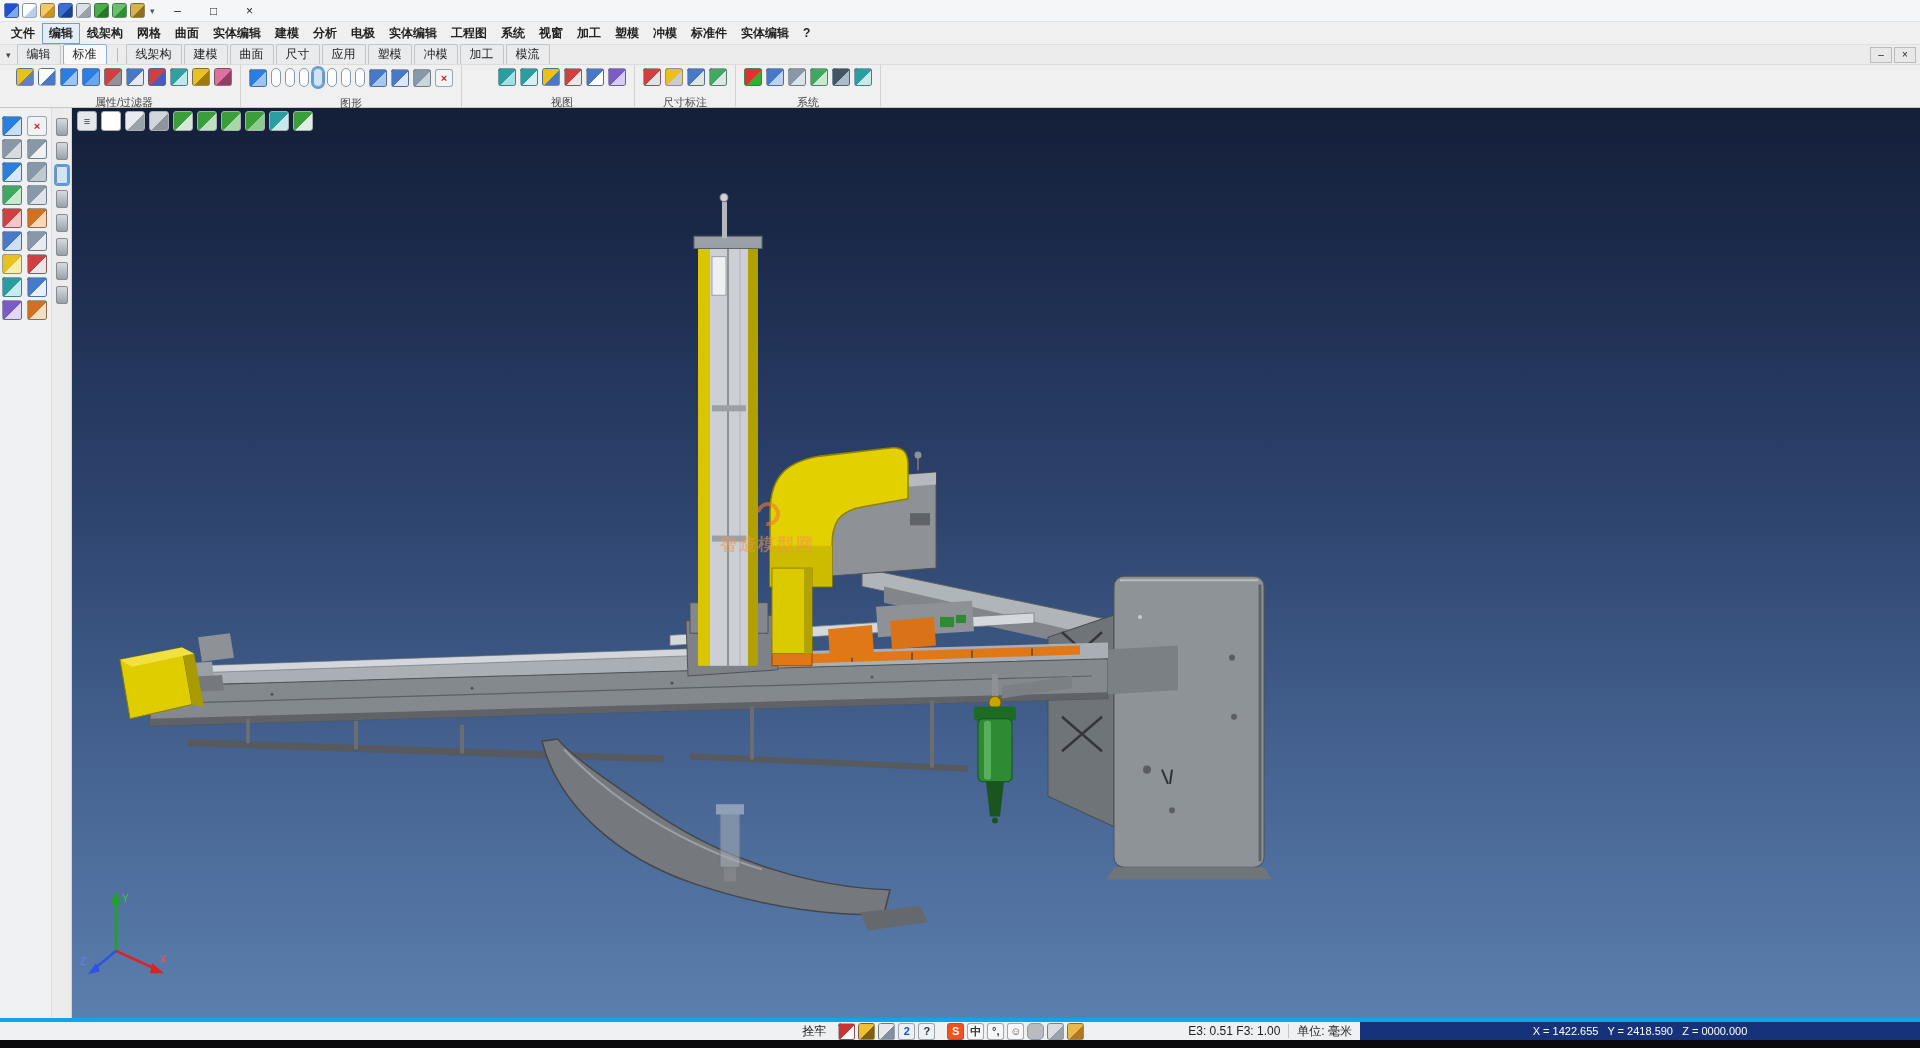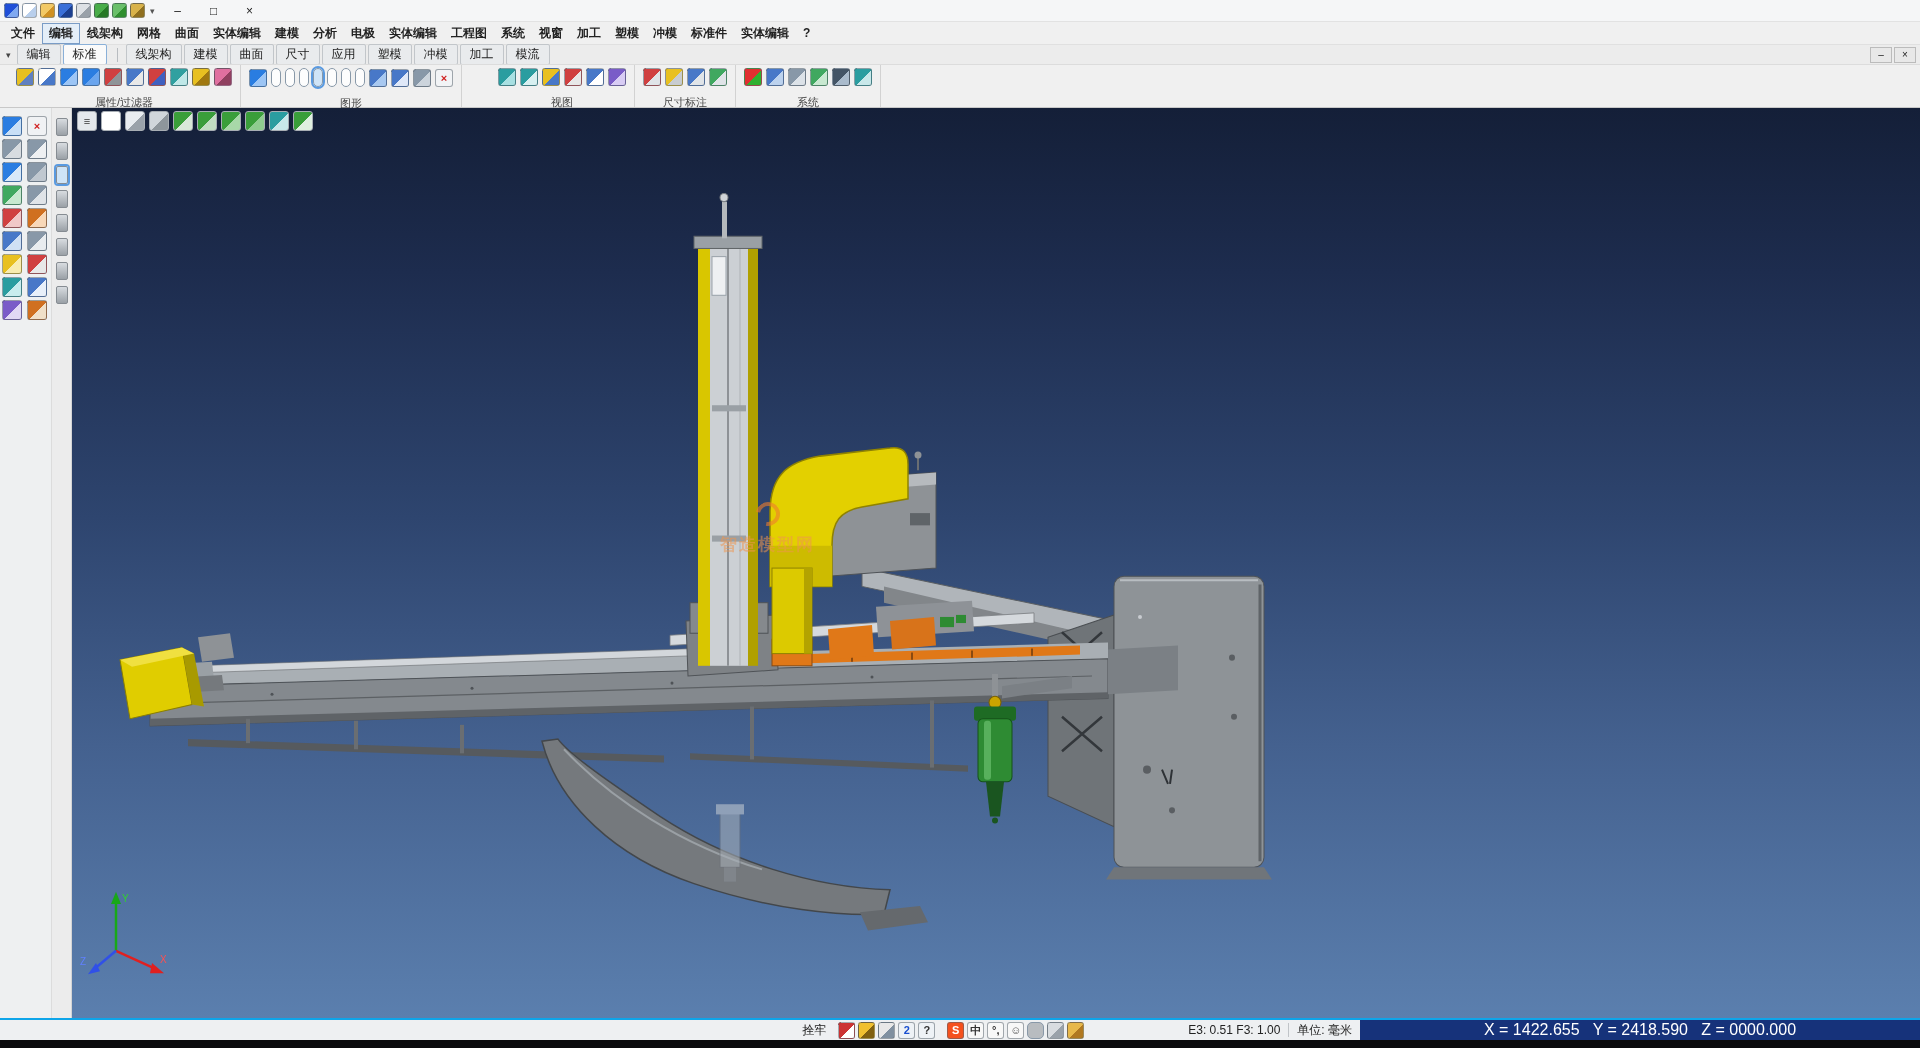--- a/index.html
+++ b/index.html
@@ -60,28 +60,28 @@
   .wm-text { font-size:17px; font-weight:bold; color:rgba(238,150,78,.55); letter-spacing:2px; }
 
   
   .minirow { height:16px; background:#eef0f2; border-top:1px solid #c8ccd0; display:flex; align-items:center; justify-content:flex-end; gap:10px; padding:0 8px; font-size:11px; color:#333; }
   .minirow .icon { width:13px; height:13px; }
   .layer-label { font-weight:bold; }
   .pbar { width:124px; height:10px; background:#2f48d4; border:1px solid #1a2a90; }
   .netdot { width:11px; height:11px; border-radius:50%; background:#22a060; border:1px solid #107040; }
   .mini-gap { width:150px; }
 
-  .statusbar { height:22px; background:#eef0f2; display:flex; align-items:center; font-size:12px; color:#222; border-top:2px solid #0ea5e9; }
+  .statusbar { height:22px; background:#eef0f2; display:flex; align-items:center; font-size:12px; color:#222; border-top:4px solid #0ea5e9; }
   .sb-icons { display:flex; gap:3px; align-items:center; margin:0 6px; }
   .statusbar .icon { width:17px; height:17px; }
   .snap-box { padding:1px 6px; white-space:nowrap; }
   .sb-text { padding:0 8px; white-space:nowrap; }
   .sb-sep { width:1px; height:14px; background:#c0c4c8; }
   .sb-gap { width:90px; }
-  .coords { background:#16327a; color:#fff; height:100%; display:flex; align-items:center; justify-content:center; width:560px; font-size:16px; white-space:pre; }
+  .coords { background:#16327a; color:#fff; height:100%; display:flex; align-items:center; justify-content:center; width:560px; font-size:11px; white-space:pre; }
 
   .taskbar-sliver { height:8px; background:#0a0a0c; }
 </style>
 </head>
 <body>
 
 <div class="app">
 
   <div class="titlebar">
     <div class="tb-icons">

